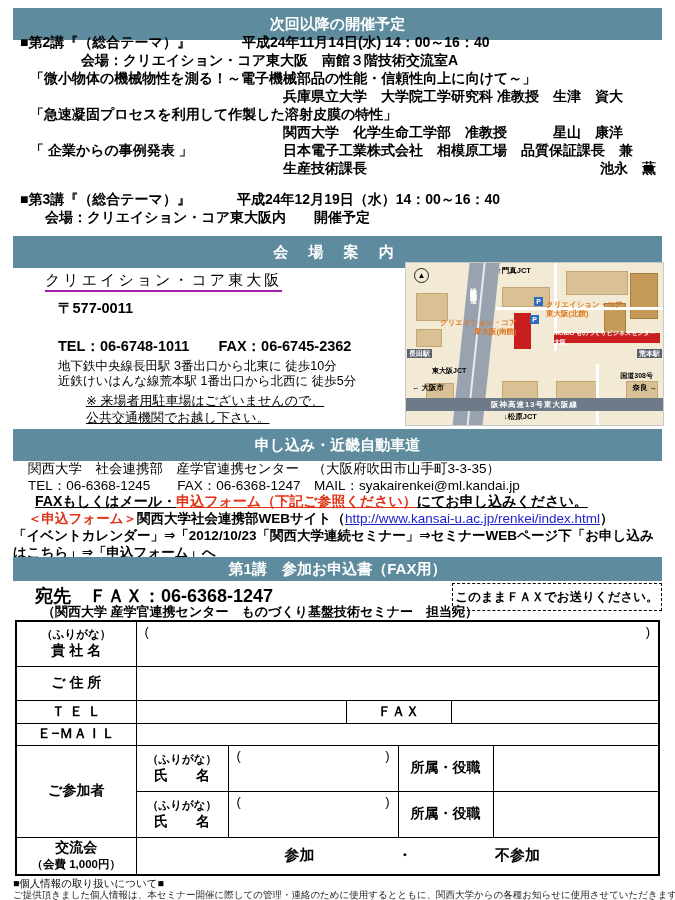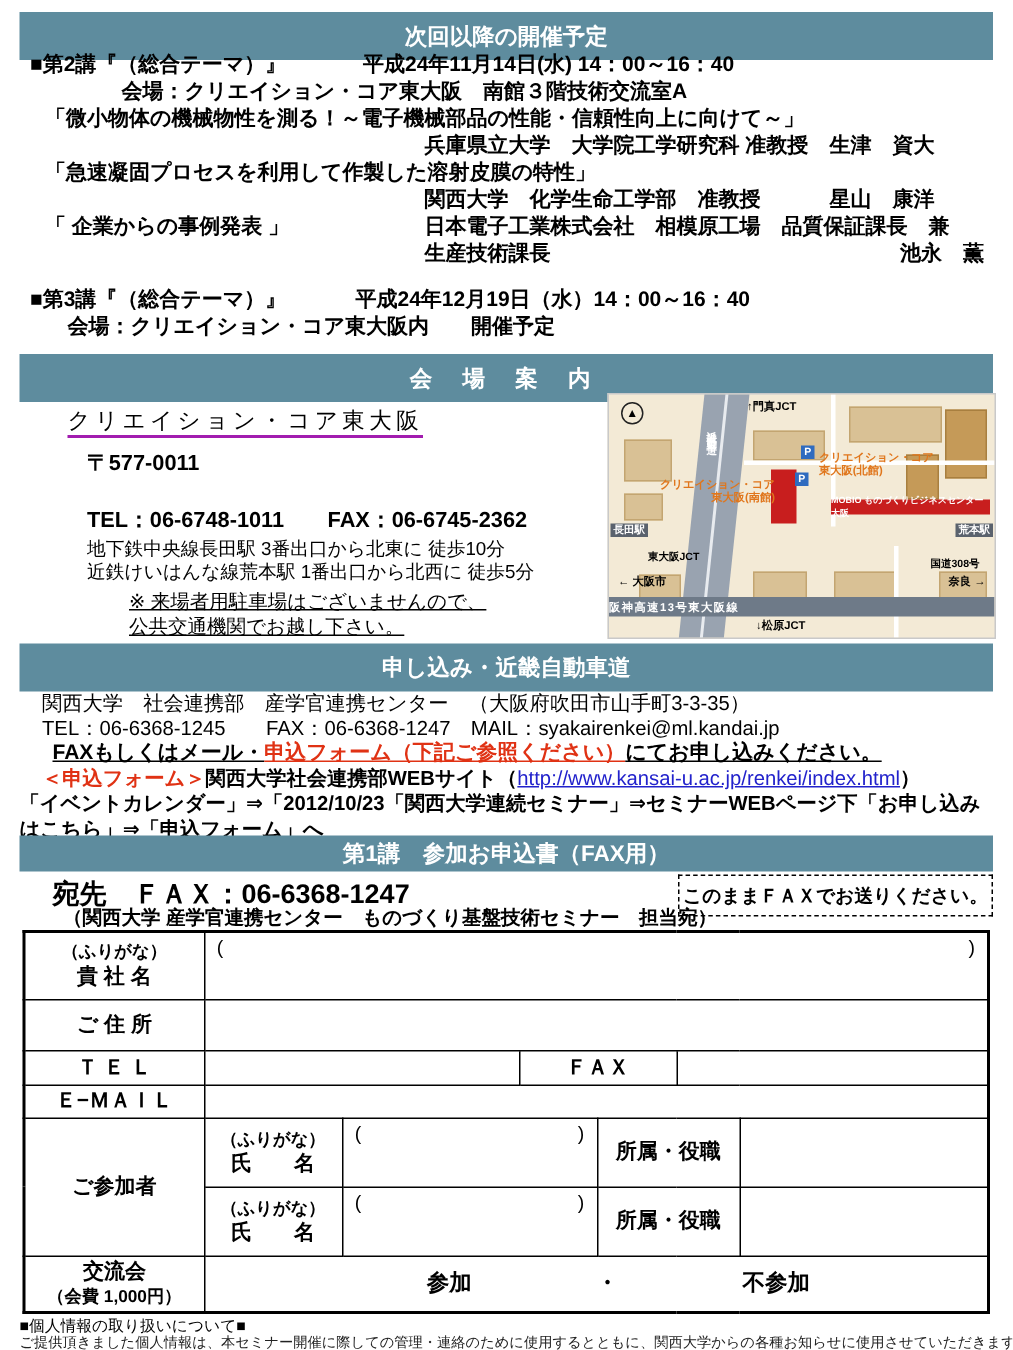--- a/index.html
+++ b/index.html
@@ -28,21 +28,21 @@
   
   #map{position:absolute;left:405px;top:262px;width:257px;height:162px;background:#f3ead6;
        border:1px solid #c9c9c9;overflow:hidden;font-weight:bold;}
   #map .bld{position:absolute;background:#d9c195;border:1px solid #c3a571;}
   #map .bld.dk{background:#c59a58;border-color:#a87f3f;}
   #map .road{position:absolute;background:#ffffff;}
   .expwy-v{position:absolute;left:55px;top:-6px;width:30px;height:176px;background:#99a3b0;transform:skewX(-6deg);}
   .expwy-v-line{position:absolute;left:69px;top:-6px;width:2px;height:176px;background:#e8ebef;transform:skewX(-6deg);}
   .expwy-label{position:absolute;left:62px;top:18px;color:#fff;font-size:7px;writing-mode:vertical-rl;letter-spacing:2px;}
   .expwy-h{position:absolute;left:0;top:88px;width:257px;height:13px;background:#6e7a88;color:#fff;
-           font-size:7.5px;display:flex;align-items:center;justify-content:flex-start;letter-spacing:1px;margin-top:47px;}
+           font-size:7.5px;display:flex;align-items:center;justify-content:center;letter-spacing:1px;margin-top:47px;}
   .m-lbl{position:absolute;font-size:7.5px;color:#000;}
   .m-chip{position:absolute;font-size:7px;color:#fff;background:#5a626d;padding:0 2px;line-height:9px;}
   .m-orange{position:absolute;font-size:7.5px;color:#e0761c;line-height:8.5px;}
   .m-red-block{position:absolute;left:108px;top:50px;width:17px;height:36px;background:#c81e1e;}
   .m-mobio{position:absolute;left:148px;top:70px;width:106px;height:10px;background:#c81e1e;color:#fff;
            font-size:6px;display:flex;align-items:center;justify-content:center;}
   .m-p{position:absolute;width:9px;height:9px;background:#2f6bbf;color:#fff;font-size:7px;
        display:flex;align-items:center;justify-content:center;}
   .compass{position:absolute;left:8px;top:5px;width:13px;height:13px;border:1px solid #222;border-radius:50%;
            display:flex;align-items:center;justify-content:center;font-size:8px;line-height:1;background:#f3ead6;}

